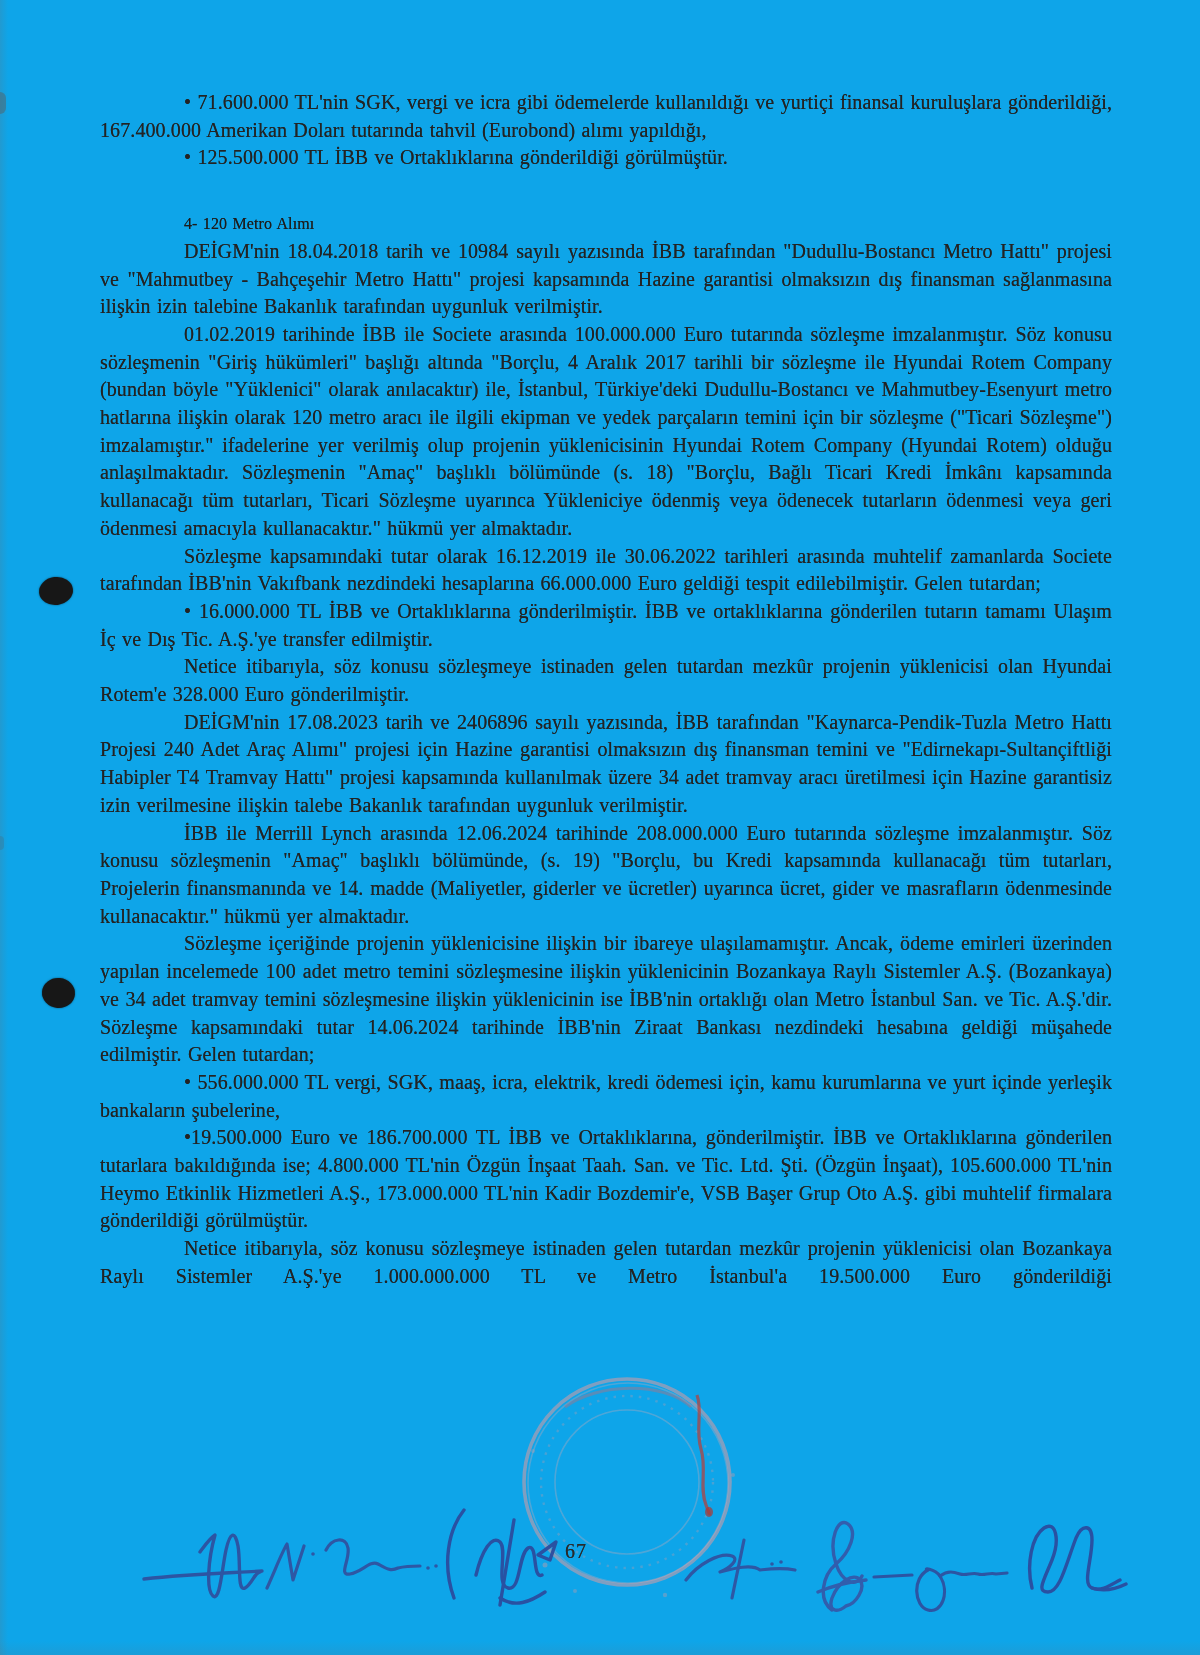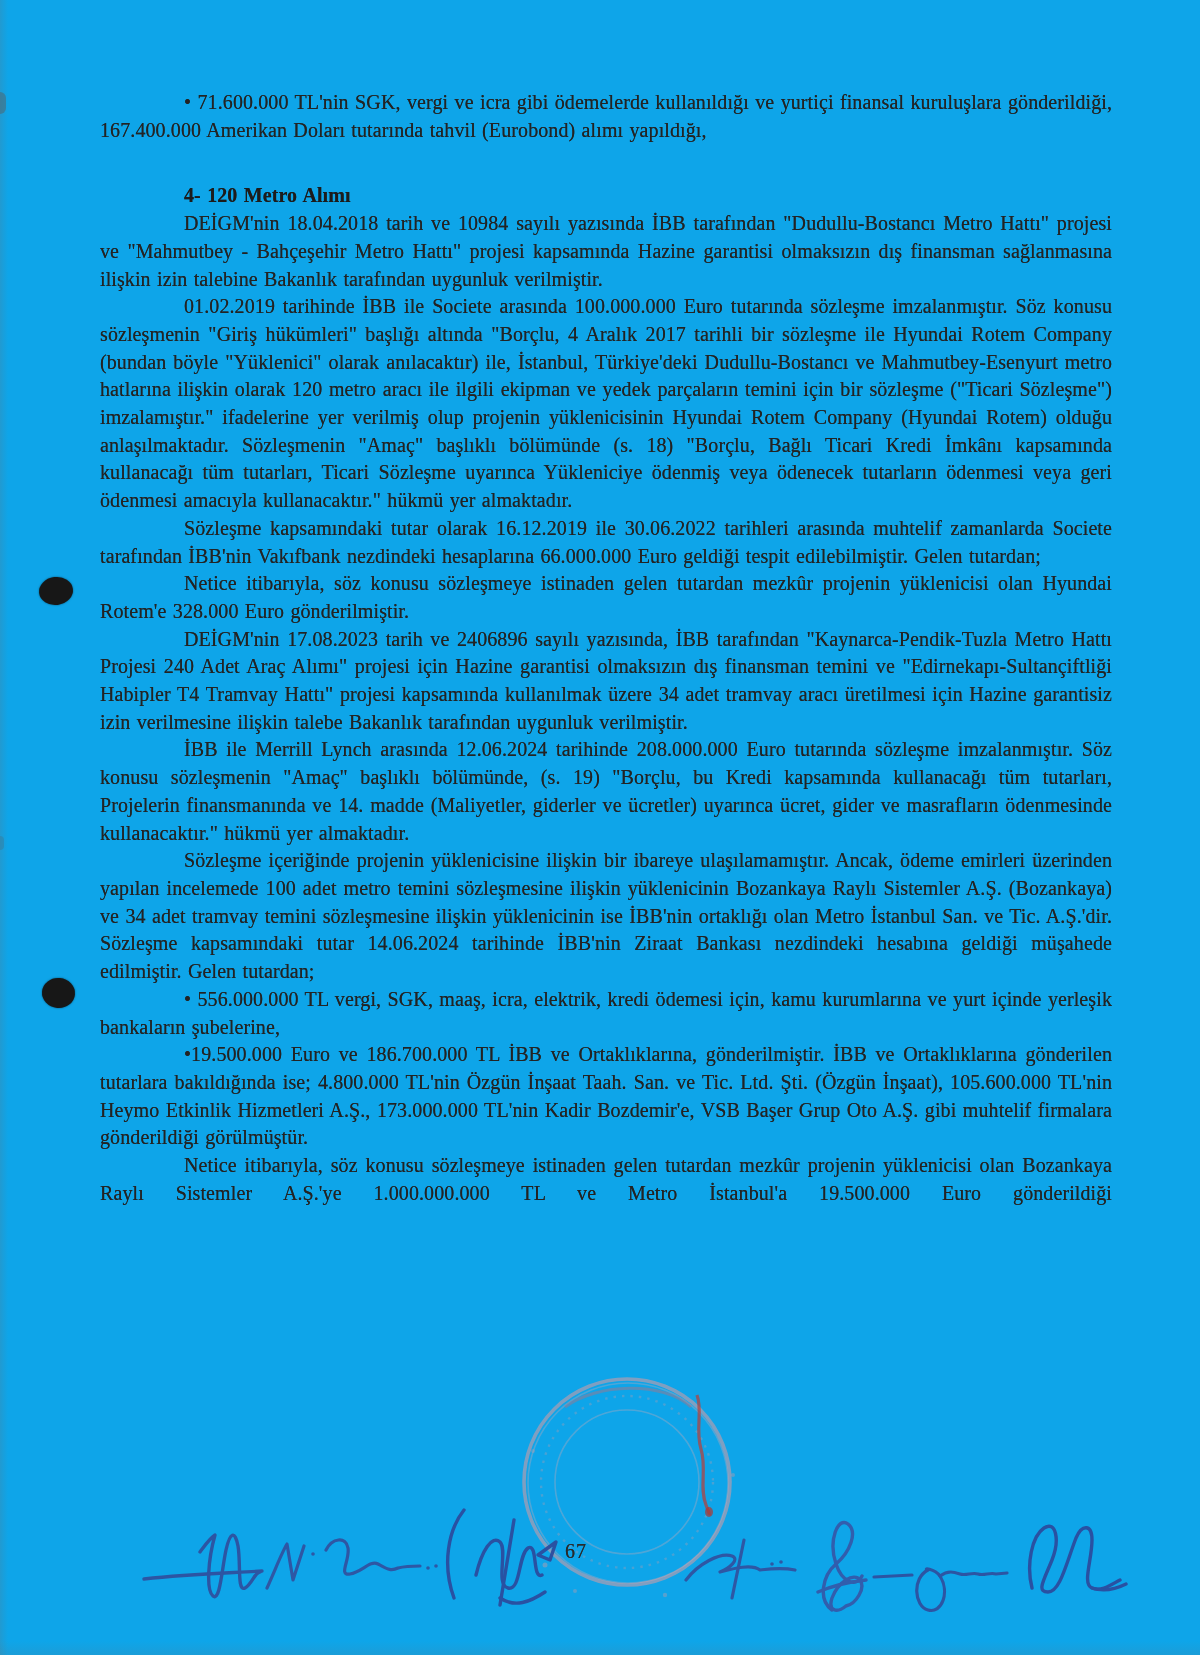--- a/index.html
+++ b/index.html
@@ -28,22 +28,22 @@
   
   .text-block{
     position:absolute;top:89px;left:100px;width:1012px;
     font-size:20px;line-height:27.7px;
     letter-spacing:.1px;word-spacing:1.2px;
     text-align:justify;
     text-shadow:0 0 .6px rgba(35,35,35,.8);
   }
   .text-block p{margin:0;text-indent:84px;}
   .text-block h2{
-    margin:38px 0 0 0;font-size:20px;line-height:27.7px;
-    font-weight:bold;text-indent:84px;color:#1c1c1c;
+    margin:38px 0 0 0;font-size:16px;line-height:27.7px;
+    font-weight:normal;text-indent:84px;color:#1c1c1c;
   }
   .justify-last{text-align-last:justify;}
   
   .page-number{
     position:absolute;left:565px;top:1540px;
     font-size:20px;letter-spacing:1px;color:#2a2a2a;
     text-shadow:0 0 .6px rgba(35,35,35,.8);
   }
   .overlay{position:absolute;pointer-events:none;}
 </style>
@@ -55,24 +55,26 @@
   <div class="edge-left"></div>
   <div class="edge-bottom"></div>
   <div class="edge-nub nub-a"></div>
   <div class="edge-nub nub-b"></div>
 
   <div class="punch punch-top"></div>
   <div class="punch punch-bottom"></div>
 
   <main class="text-block">
     <p>• 71.600.000 TL'nin SGK, vergi ve icra gibi ödemelerde kullanıldığı ve yurtiçi finansal kuruluşlara gönderildiği, 167.400.000 Amerikan Doları tutarında tahvil (Eurobond) alımı yapıldığı,</p>
+    <p>• 125.500.000 TL İBB ve Ortaklıklarına gönderildiği görülmüştür.</p>
     <h2>4- 120 Metro Alımı</h2>
     <p>DEİGM'nin 18.04.2018 tarih ve 10984 sayılı yazısında İBB tarafından "Dudullu-Bostancı Metro Hattı" projesi ve "Mahmutbey - Bahçeşehir Metro Hattı" projesi kapsamında Hazine garantisi olmaksızın dış finansman sağlanmasına ilişkin izin talebine Bakanlık tarafından uygunluk verilmiştir.</p>
     <p>01.02.2019 tarihinde İBB ile Societe arasında 100.000.000 Euro tutarında sözleşme imzalanmıştır. Söz konusu sözleşmenin "Giriş hükümleri" başlığı altında "Borçlu, 4 Aralık 2017 tarihli bir sözleşme ile Hyundai Rotem Company (bundan böyle "Yüklenici" olarak anılacaktır) ile, İstanbul, Türkiye'deki Dudullu-Bostancı ve Mahmutbey-Esenyurt metro hatlarına ilişkin olarak 120 metro aracı ile ilgili ekipman ve yedek parçaların temini için bir sözleşme ("Ticari Sözleşme") imzalamıştır." ifadelerine yer verilmiş olup projenin yüklenicisinin Hyundai Rotem Company (Hyundai Rotem) olduğu anlaşılmaktadır. Sözleşmenin "Amaç" başlıklı bölümünde (s. 18) "Borçlu, Bağlı Ticari Kredi İmkânı kapsamında kullanacağı tüm tutarları, Ticari Sözleşme uyarınca Yükleniciye ödenmiş veya ödenecek tutarların ödenmesi veya geri ödenmesi amacıyla kullanacaktır." hükmü yer almaktadır.</p>
     <p>Sözleşme kapsamındaki tutar olarak 16.12.2019 ile 30.06.2022 tarihleri arasında muhtelif zamanlarda Societe tarafından İBB'nin Vakıfbank nezdindeki hesaplarına 66.000.000 Euro geldiği tespit edilebilmiştir. Gelen tutardan;</p>
+    <p>• 16.000.000 TL İBB ve Ortaklıklarına gönderilmiştir. İBB ve ortaklıklarına gönderilen tutarın tamamı Ulaşım İç ve Dış Tic. A.Ş.'ye transfer edilmiştir.</p>
     <p>Netice itibarıyla, söz konusu sözleşmeye istinaden gelen tutardan mezkûr projenin yüklenicisi olan Hyundai Rotem'e 328.000 Euro gönderilmiştir.</p>
     <p>DEİGM'nin 17.08.2023 tarih ve 2406896 sayılı yazısında, İBB tarafından "Kaynarca-Pendik-Tuzla Metro Hattı Projesi 240 Adet Araç Alımı" projesi için Hazine garantisi olmaksızın dış finansman temini ve "Edirnekapı-Sultançiftliği Habipler T4 Tramvay Hattı" projesi kapsamında kullanılmak üzere 34 adet tramvay aracı üretilmesi için Hazine garantisiz izin verilmesine ilişkin talebe Bakanlık tarafından uygunluk verilmiştir.</p>
     <p>İBB ile Merrill Lynch arasında 12.06.2024 tarihinde 208.000.000 Euro tutarında sözleşme imzalanmıştır. Söz konusu sözleşmenin "Amaç" başlıklı bölümünde, (s. 19) "Borçlu, bu Kredi kapsamında kullanacağı tüm tutarları, Projelerin finansmanında ve 14. madde (Maliyetler, giderler ve ücretler) uyarınca ücret, gider ve masrafların ödenmesinde kullanacaktır." hükmü yer almaktadır.</p>
     <p>Sözleşme içeriğinde projenin yüklenicisine ilişkin bir ibareye ulaşılamamıştır. Ancak, ödeme emirleri üzerinden yapılan incelemede 100 adet metro temini sözleşmesine ilişkin yüklenicinin Bozankaya Raylı Sistemler A.Ş. (Bozankaya) ve 34 adet tramvay temini sözleşmesine ilişkin yüklenicinin ise İBB'nin ortaklığı olan Metro İstanbul San. ve Tic. A.Ş.'dir. Sözleşme kapsamındaki tutar 14.06.2024 tarihinde İBB'nin Ziraat Bankası nezdindeki hesabına geldiği müşahede edilmiştir. Gelen tutardan;</p>
     <p>• 556.000.000 TL vergi, SGK, maaş, icra, elektrik, kredi ödemesi için, kamu kurumlarına ve yurt içinde yerleşik bankaların şubelerine,</p>
     <p>•19.500.000 Euro ve 186.700.000 TL İBB ve Ortaklıklarına, gönderilmiştir. İBB ve Ortaklıklarına gönderilen tutarlara bakıldığında ise; 4.800.000 TL'nin Özgün İnşaat Taah. San. ve Tic. Ltd. Şti. (Özgün İnşaat), 105.600.000 TL'nin Heymo Etkinlik Hizmetleri A.Ş., 173.000.000 TL'nin Kadir Bozdemir'e, VSB Başer Grup Oto A.Ş. gibi muhtelif firmalara gönderildiği görülmüştür.</p>
     <p class="justify-last">Netice itibarıyla, söz konusu sözleşmeye istinaden gelen tutardan mezkûr projenin yüklenicisi olan Bozankaya Raylı Sistemler A.Ş.'ye 1.000.000.000 TL ve Metro İstanbul'a 19.500.000 Euro gönderildiği</p>
   </main>
 
   <svg class="overlay" style="left:505px;top:1355px;" width="250" height="260" viewBox="0 0 250 260">

